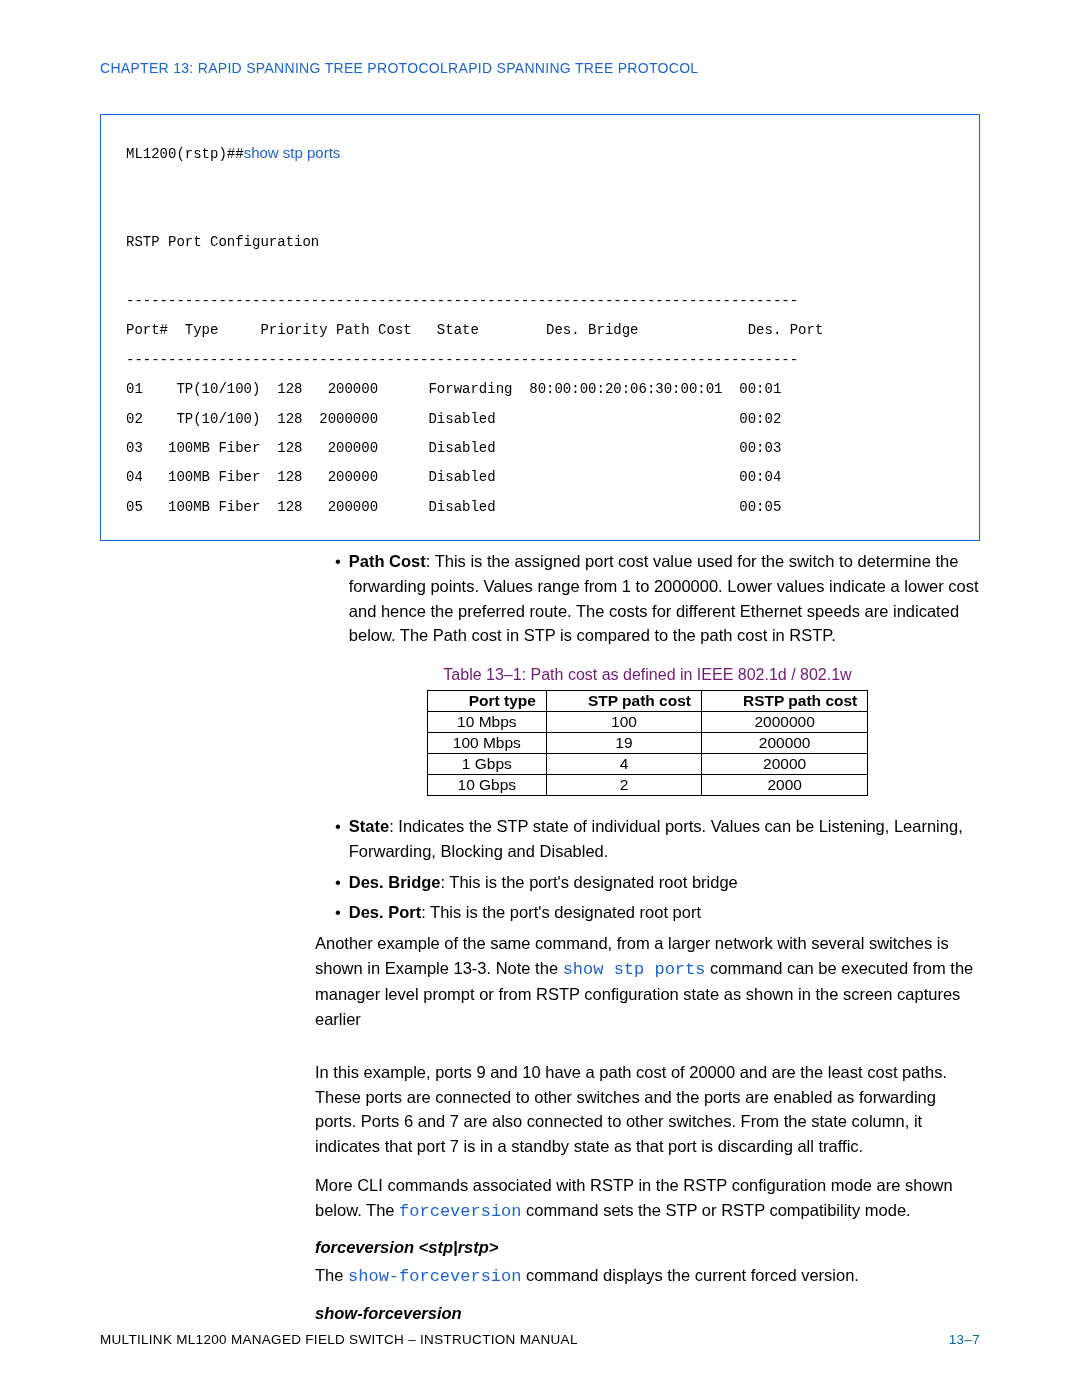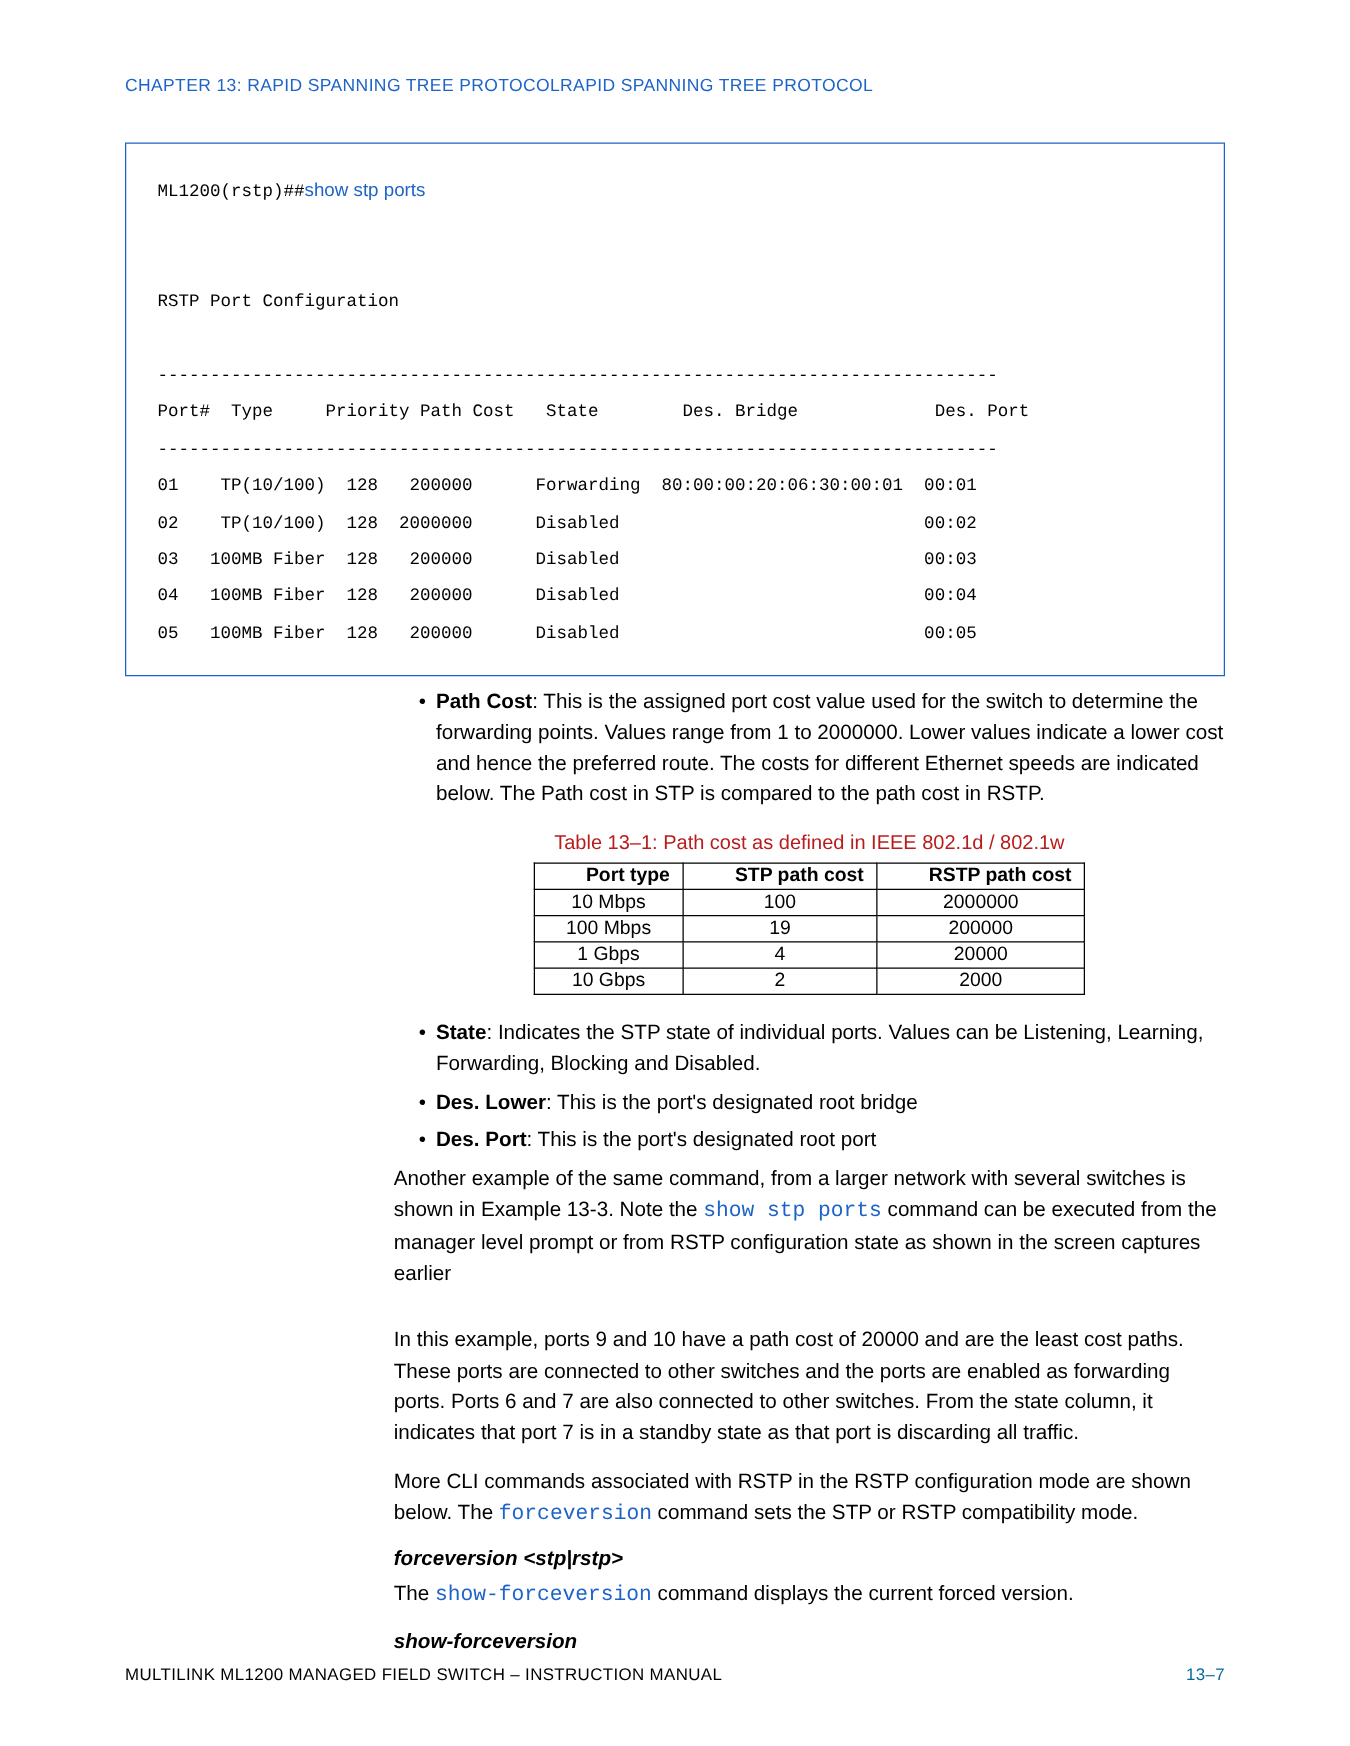--- a/index.html
+++ b/index.html
@@ -60,21 +60,21 @@
     margin-left: 20px;
     margin-right: 8px;
   }
   .bullet-text { flex: 1; }
   .content p {
     font-size: 16.5px;
     line-height: 1.5;
     margin-bottom: 14px;
   }
   .table-title {
-    color: #b91c1c;
+    color: #701a75;
     text-align: center;
     font-size: 16px;
     margin-top: 18px;
     margin-bottom: 6px;
   }
   .path-table {
     border-collapse: collapse;
     margin: 0 auto 18px auto;
     font-size: 15.5px;
   }
@@ -176,21 +176,21 @@
 
     <div class="bullet-row">
       <div class="bullet-dot">•</div>
       <div class="bullet-text">
         <b>State</b><span>: Indicates the STP state of individual ports. Values can be Listening, Learning, Forwarding, Blocking and Disabled.</span>
       </div>
     </div>
     <div class="bullet-row">
       <div class="bullet-dot">•</div>
       <div class="bullet-text">
-        <b>Des. Lower</b><span>: This is the port's designated root bridge</span>
+        <b>Des. Bridge</b><span>: This is the port's designated root bridge</span>
       </div>
     </div>
     <div class="bullet-row">
       <div class="bullet-dot">•</div>
       <div class="bullet-text">
         <b>Des. Port</b><span>: This is the port's designated root port</span>
       </div>
     </div>
 
     <p>

